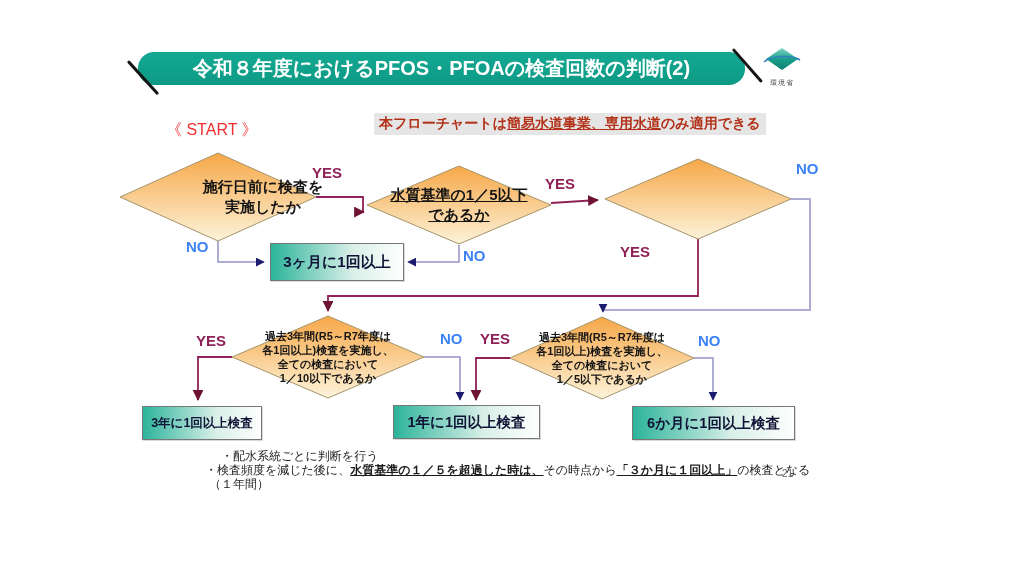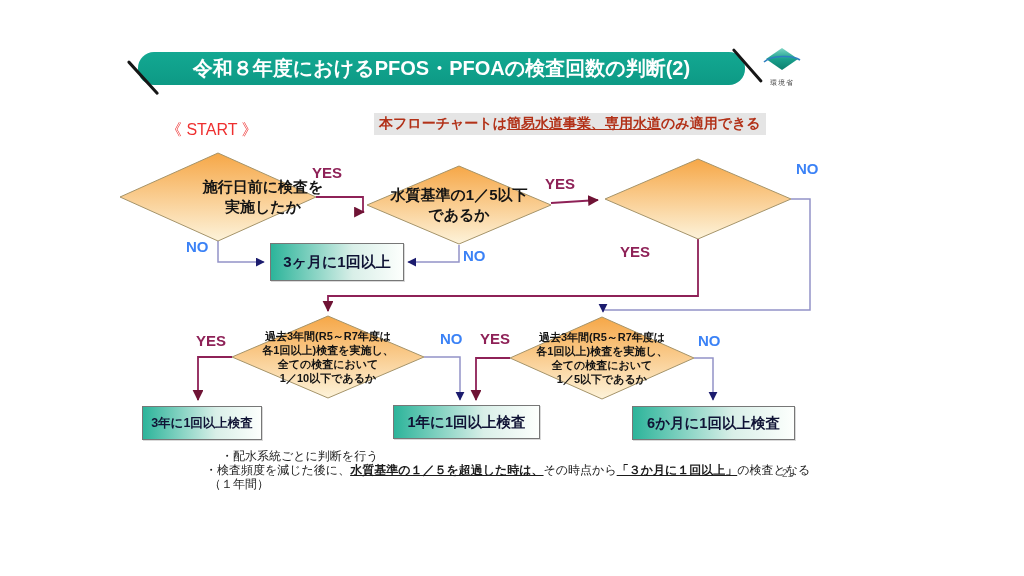--- a/index.html
+++ b/index.html
@@ -105,21 +105,21 @@
   </div>
 
   <div class="gnote">
     <span>本フローチャートは</span><span class="em">簡易水道事業、専用水道</span><span>のみ適用できる</span>
   </div>
 
   <div class="start">《 START 》</div>
 
   <div class="dtext" style="left:218px;top:197px;font-size:15px;line-height:20px;margin-left:45px;">施行日前に検査を
 実施したか</div>
-  <div class="dtext" style="left:459px;top:205px;font-size:15px;line-height:20px;">水質基準の1／5以下
+  <div class="dtext" style="left:459px;top:205px;font-size:15px;line-height:20px;text-decoration:underline;">水質基準の1／5以下
 であるか</div>
   <div class="dtext" style="left:328px;top:357px;font-size:11px;line-height:14px;">過去3年間(R5～R7年度は
 各1回以上)検査を実施し、
 全ての検査において
 1／10以下であるか</div>
   <div class="dtext" style="left:602px;top:358px;font-size:11px;line-height:14px;">過去3年間(R5～R7年度は
 各1回以上)検査を実施し、
 全ての検査において
 1／5以下であるか</div>
 

